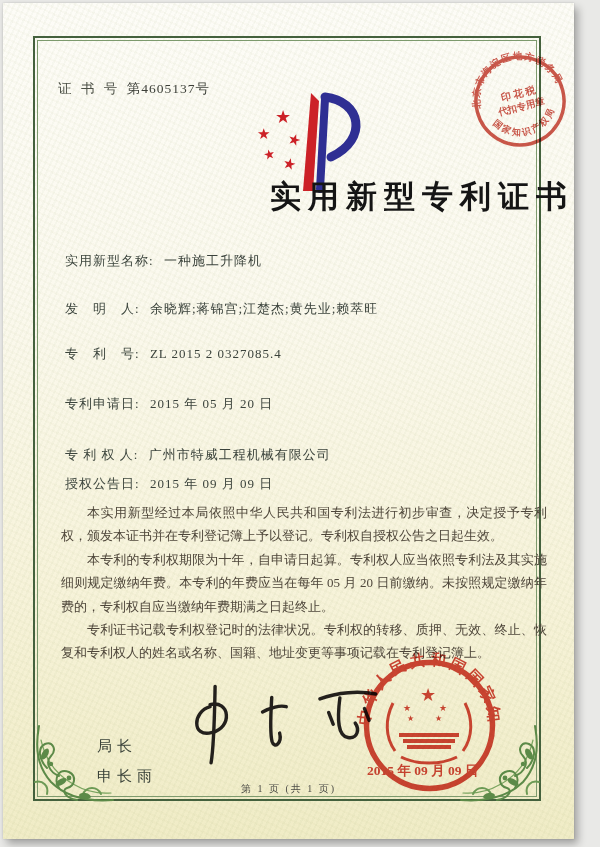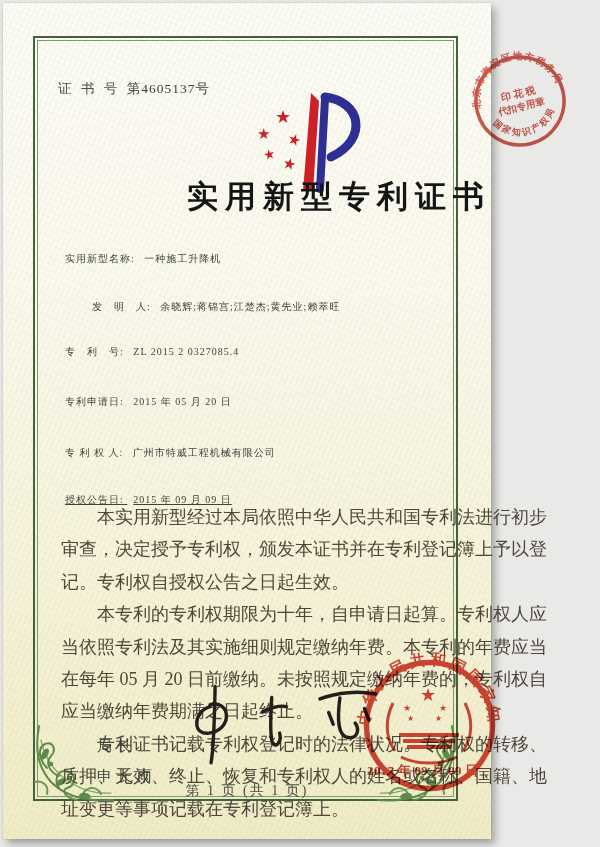--- a/index.html
+++ b/index.html
@@ -2,21 +2,21 @@
 <html><head>
 <meta charset="utf-8">
 <style>
   html,body{margin:0;padding:0;}
   body{
     width:600px;height:847px;position:relative;overflow:hidden;
     background:#e9e9e7;
     font-family:"Liberation Serif","DejaVu Serif",serif;
   }
   .paper{
-    position:absolute;left:3px;top:3px;width:488px;height:836px;
+    position:absolute;left:3px;top:3px;width:571px;height:836px;
     background:
       repeating-linear-gradient(115deg, rgba(120,150,90,0.045) 0 2px, rgba(255,255,255,0) 2px 5px),
       repeating-linear-gradient(25deg, rgba(160,160,90,0.04) 0 2px, rgba(255,255,255,0) 2px 6px),
       linear-gradient(180deg,#fdfcf7 0%,#fbf9ee 35%,#f7f3da 70%,#f0ecc6 100%);
     box-shadow:4px 5px 8px rgba(0,0,0,0.30), 0 0 2px rgba(0,0,0,0.15);
   }
   .frame-outer{
     position:absolute;left:30px;top:33px;right:33px;bottom:38px;
     border:2px solid #44613d;
   }
@@ -29,40 +29,40 @@
     letter-spacing:3px;
   }
   .cert-no .num{color:#3c3f38;letter-spacing:1px;}
   .logo{position:absolute;left:232px;top:84px;width:140px;height:112px;}
   .title{
     position:absolute;left:0;top:173px;width:100%;text-align:right;
     font-size:31px;font-weight:bold;color:#151515;letter-spacing:7px;
   }
   .fields{position:absolute;left:62px;top:249px;width:470px;}
   .field-row{
-    font-size:10px;color:#3c453d;letter-spacing:1px;
+    font-size:13px;color:#3c453d;letter-spacing:1px;
     margin-bottom:0;position:absolute;left:0;white-space:nowrap;
   }
-  .f0{top:0;} .f1{top:48px;margin-left:27px;} .f2{top:93px;} .f3{top:143px;} .f4{top:194px;} .f5{top:241px;text-decoration:underline;}
+  .f0{top:0;} .f1{top:48px;} .f2{top:93px;} .f3{top:143px;} .f4{top:194px;} .f5{top:223px;}
   .field-row .val{color:#3a423b;margin-left:6px;}
   .body-text{
     position:absolute;left:58px;top:498px;width:486px;
-    font-size:18px;line-height:1.80;color:#4e463a;text-align:justify;
+    font-size:13px;line-height:1.80;color:#4e463a;text-align:justify;
   }
   .body-text p{margin:0;text-indent:2em;}
   .sig-label{
     position:absolute;left:94px;top:728px;font-size:15px;color:#394138;
     letter-spacing:5px;line-height:2.0;
   }
   .signature-svg{position:absolute;left:178px;top:668px;}
   .seal{position:absolute;left:344px;top:640px;opacity:0.92;mix-blend-mode:multiply;}
   .tax-stamp{position:absolute;left:465px;top:46px;opacity:0.85;mix-blend-mode:multiply;transform:rotate(-14deg);}
   .footer{
     position:absolute;left:0;top:779px;width:100%;text-align:center;
-    font-size:14px;color:#4c4c46;letter-spacing:2px;
+    font-size:10px;color:#4c4c46;letter-spacing:2px;
   }
   .corner{position:absolute;}
   .corner.bl{left:22px;bottom:28px;}
   .corner.br{right:25px;bottom:28px;transform:scaleX(-1);}
 </style>
 </head>
 <body>
 
 <div class="paper">
 

